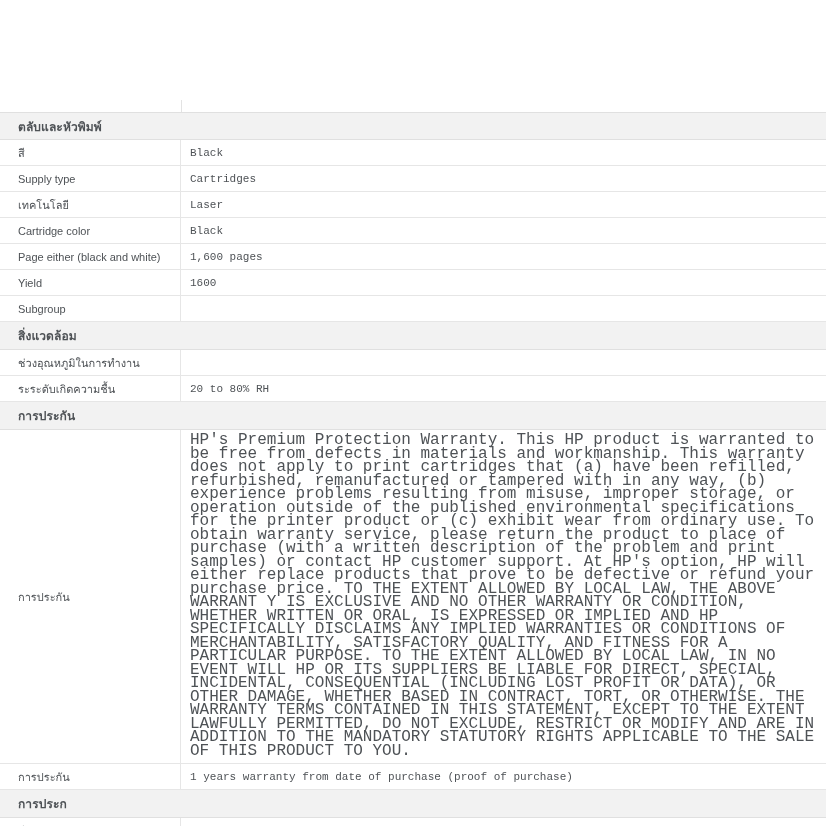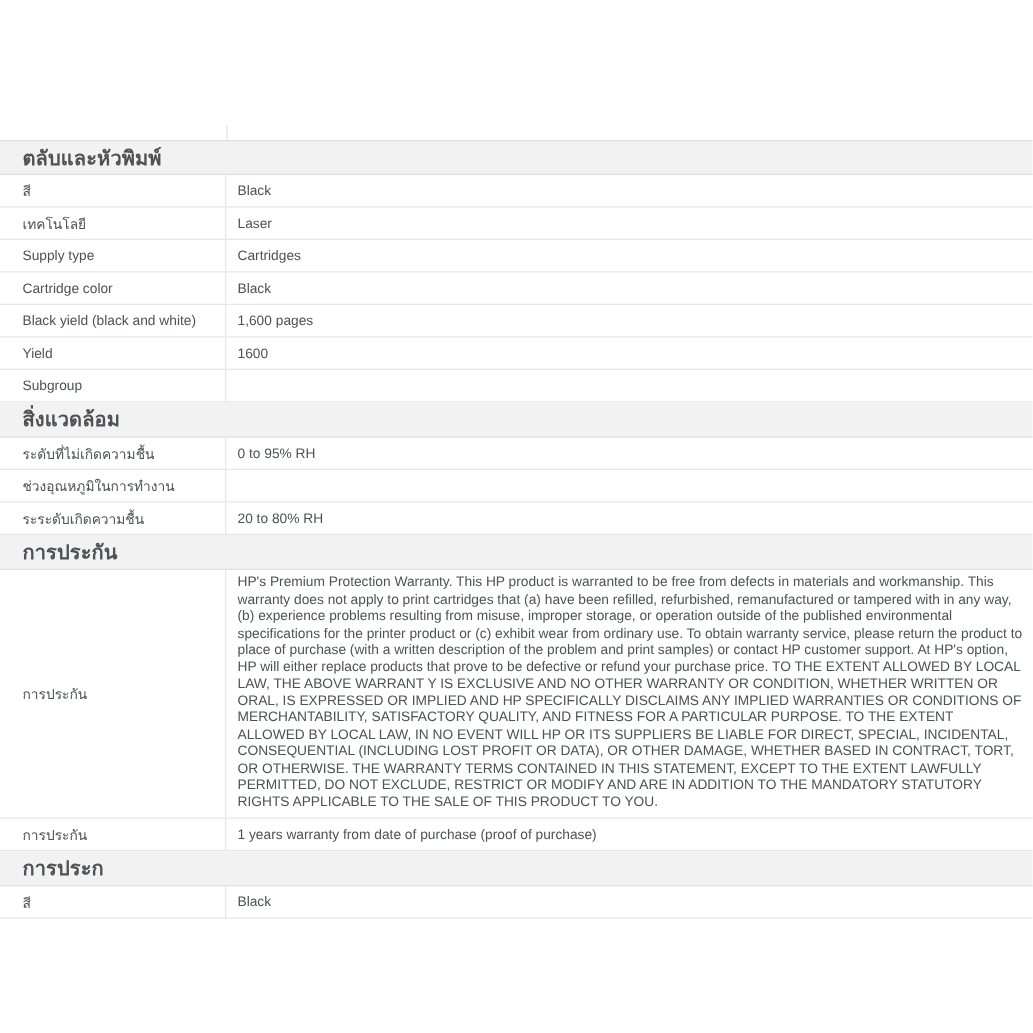--- a/index.html
+++ b/index.html
@@ -34,21 +34,21 @@
   }
   .section-header {
     height: 28px;
     box-sizing: border-box;
     background: #f2f2f2;
     border-top: 1px solid #e0e0e0;
     border-bottom: 1px solid #e0e0e0;
     display: flex;
     align-items: center;
     padding-left: 18px;
-    font-size: 16px;
+    font-size: 12px;
     font-weight: bold;
     letter-spacing: 0.1px;
   }
   .section-header + .row,
   .row + .section-header { border-top: none; }
   .row {
     display: flex;
     align-items: stretch;
     height: 26px;
     box-sizing: border-box;
@@ -63,78 +63,75 @@
     border-right: 1px solid #e6e6e6;
     display: flex;
     align-items: center;
   }
   .row .value {
     flex: 1;
     padding-left: 9px;
     padding-right: 8px;
     display: flex;
     align-items: center;
+    font-family: Liberation Mono, monospace;
   }
   .row.tall {
     height: auto;
     min-height: 152px;
   }
   .row.tall .value {
     display: block;
     padding-top: 4px;
     padding-bottom: 5px;
-    font-size: 11px;
+    font-size: 16px;
     line-height: 13.5px;
   }
 </style>
 </head>
 <body>
 
 <div class="spec-table">
 
   <div class="cut-row">
     <div class="divider-stub"></div>
   </div>
 
   <div class="section-header">ตลับและหัวพิมพ์</div>
 
   <div class="row">
     <div class="label">สี</div>
     <div class="value">Black</div>
   </div>
   <div class="row">
+    <div class="label">Supply type</div>
+    <div class="value">Cartridges</div>
+  </div>
+  <div class="row">
     <div class="label">เทคโนโลยี</div>
     <div class="value">Laser</div>
-  </div>
-  <div class="row">
-    <div class="label">Supply type</div>
-    <div class="value">Cartridges</div>
   </div>
   <div class="row">
     <div class="label">Cartridge color</div>
     <div class="value">Black</div>
   </div>
   <div class="row">
-    <div class="label">Black yield (black and white)</div>
+    <div class="label">Page either (black and white)</div>
     <div class="value">1,600 pages</div>
   </div>
   <div class="row">
     <div class="label">Yield</div>
     <div class="value">1600</div>
   </div>
   <div class="row">
     <div class="label">Subgroup</div>
   </div>
 
   <div class="section-header">สิ่งแวดล้อม</div>
 
-  <div class="row">
-    <div class="label">ระดับที่ไม่เกิดความชื้น</div>
-    <div class="value">0 to 95% RH</div>
-  </div>
   <div class="row">
     <div class="label">ช่วงอุณหภูมิในการทำงาน</div>
   </div>
   <div class="row">
     <div class="label">ระระดับเกิดความชื้น</div>
     <div class="value">20 to 80% RH</div>
   </div>
 
   <div class="section-header">การประกัน</div>
 

